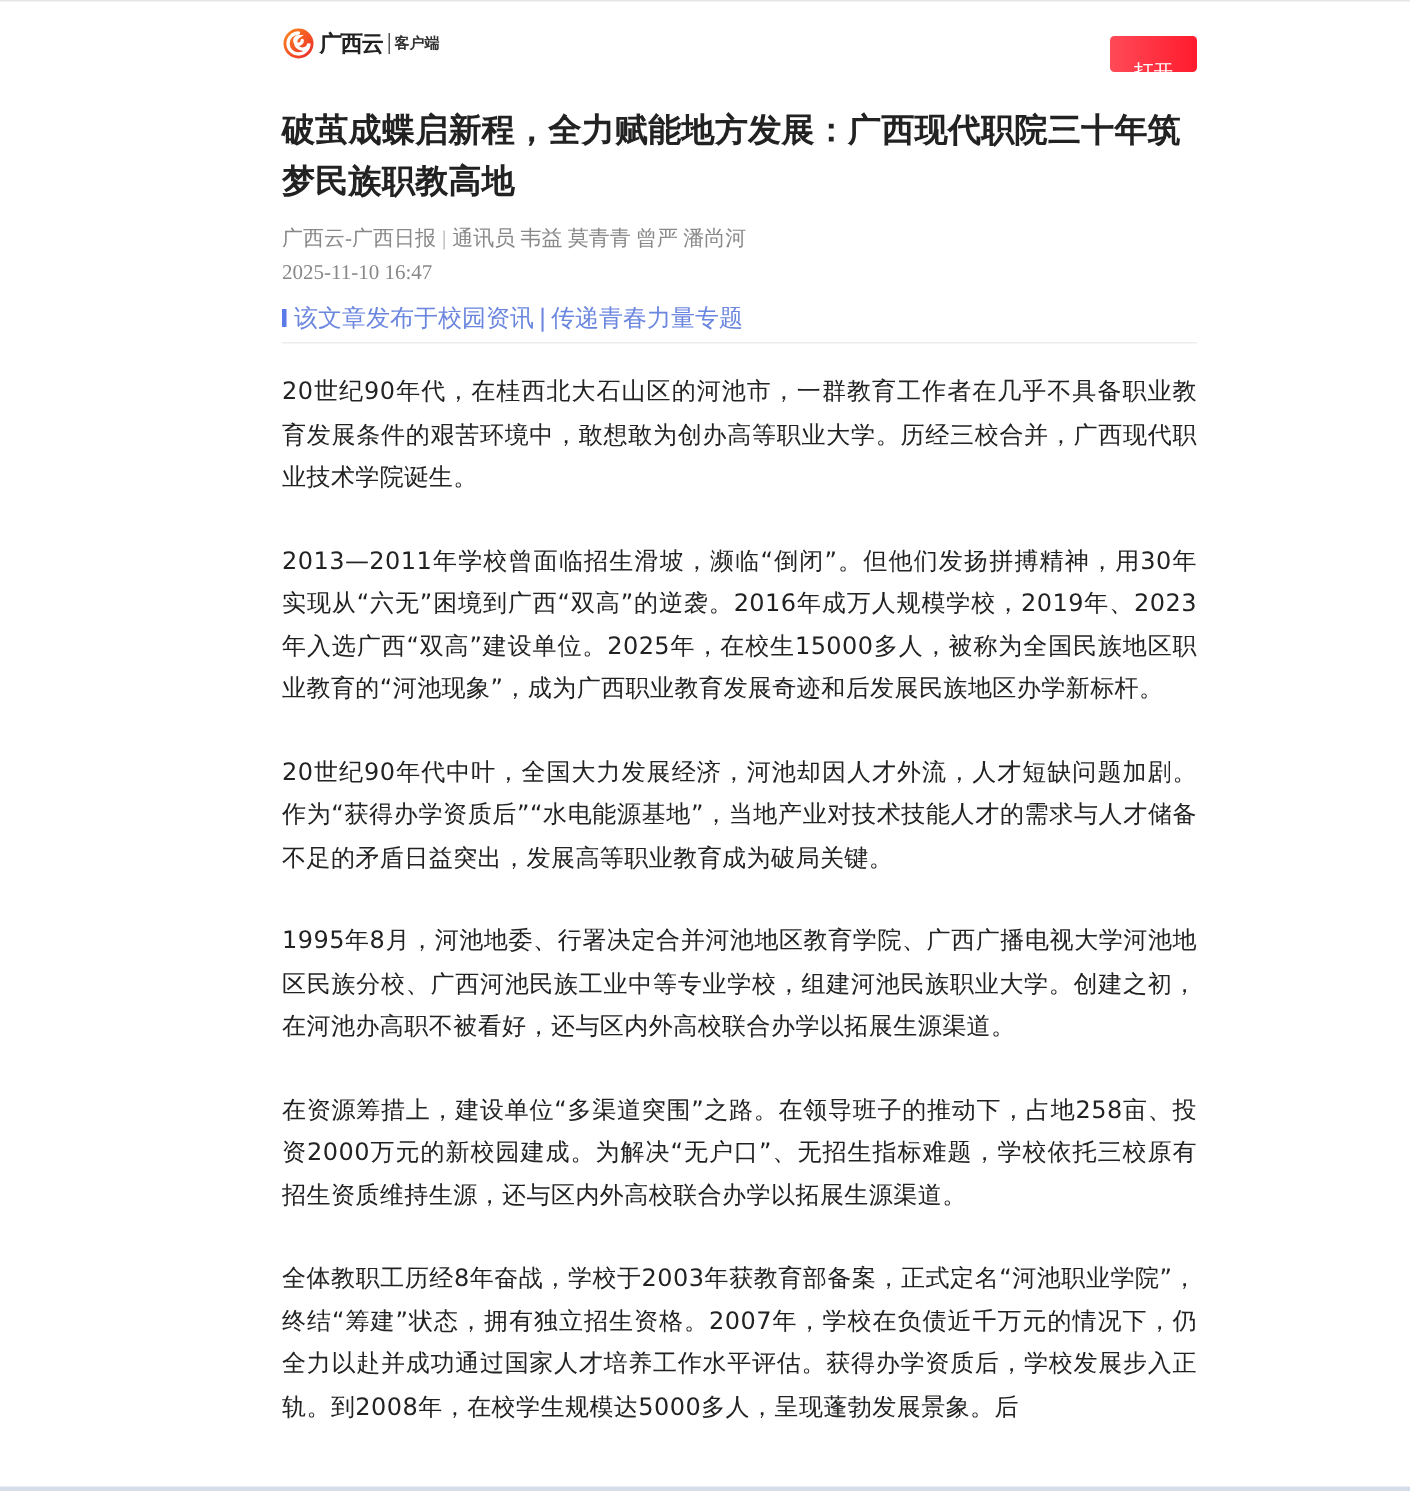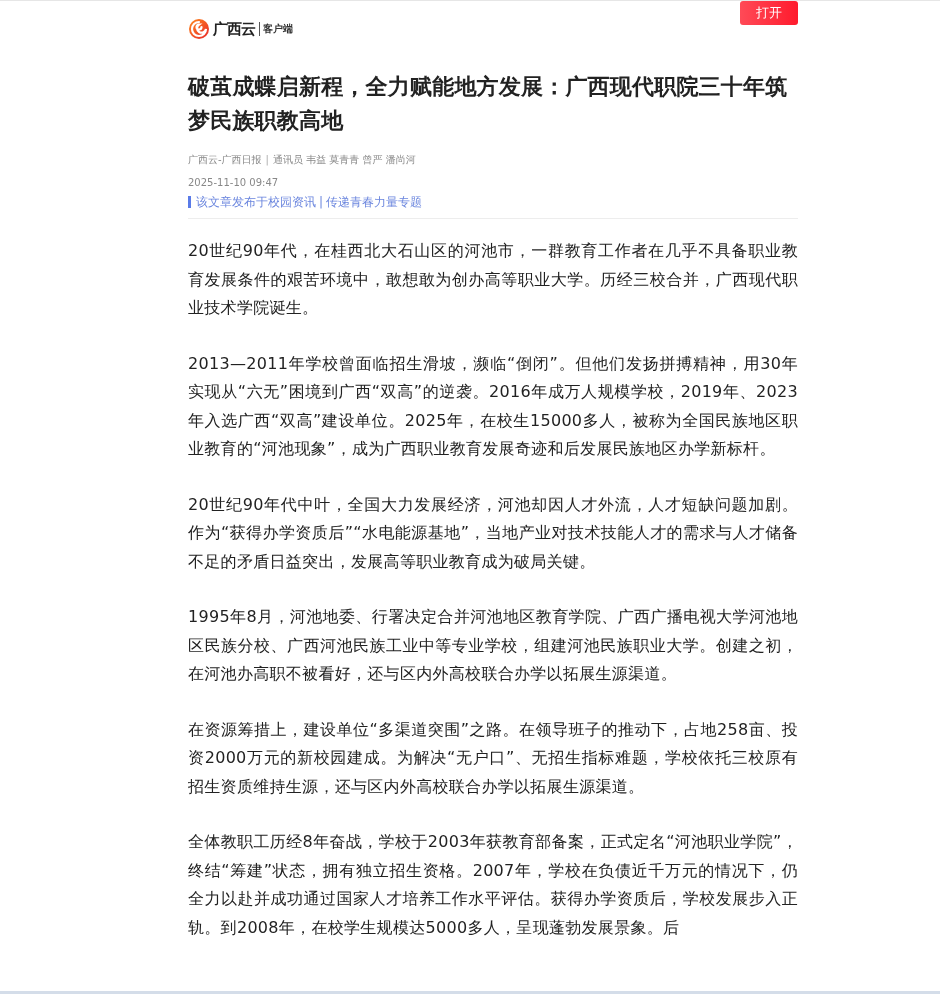--- a/index.html
+++ b/index.html
@@ -58,54 +58,56 @@
     }
     .logo-sub {
       font-size: 10px;
       font-weight: bold;
       color: #333;
       letter-spacing: 0px;
     }
     .open-btn {
       position: absolute;
       right: 0;
-      top: 1px;
+      top: 24px;
       width: 58px;
       height: 24px;
       border-radius: 3px;
       background: linear-gradient(90deg, #ff4a57, #ff1b2d);
       color: #fff;
       font-size: 13px;
       line-height: 24px;
       text-align: center;
       border: none;
-      padding: 0;
+      padding: 12px;
       cursor: pointer;
     }
     .title {
       margin: 14px 0 0 0;
       font-size: 22px;
       line-height: 34px;
       font-weight: bold;
       color: #222;
       letter-spacing: 0.2px;
       font-family: Liberation Serif, serif;
     }
     .meta {
       margin-top: 10px;
-      font-size: 10px;
+      font-size: 14px;
       color: #888;
       line-height: 23px;
+      font-family: Liberation Serif, serif;
     }
     .meta .sep {
       margin: 0 4px;
       color: #aaa;
     }
     .topic-line {
-      font-size: 12px;
+      margin-top: 10px;
+      font-size: 16px;
       line-height: 16px;
       color: #6b86de;
       display: flex;
       align-items: center;
     }
     .topic-bar {
       width: 3px; height: 12px;
       background: #5a7be8;
       margin-right: 5px;
     }
@@ -170,21 +172,21 @@
     </div>
     <button class="open-btn">打开</button>
   </div>
 
   <h1 class="title">破茧成蝶启新程，全力赋能地方发展：广西现代职院三十年筑梦民族职教高地</h1>
 
   <div class="meta">
     <div>
       <span>广西云-广西日报</span><span class="sep">|</span><span>通讯员 韦益 莫青青 曾严 潘尚河</span>
     </div>
-    <div>2025-11-10 09:47</div>
+    <div>2025-11-10 16:47</div>
   </div>
 
   <div class="topic-line">
     <span class="topic-bar"></span>
     <span class="topic-link">该文章发布于校园资讯</span>
     <span class="topic-sep">|</span>
     <span class="topic-link">传递青春力量专题</span>
   </div>
 
   <div class="divider"></div>

